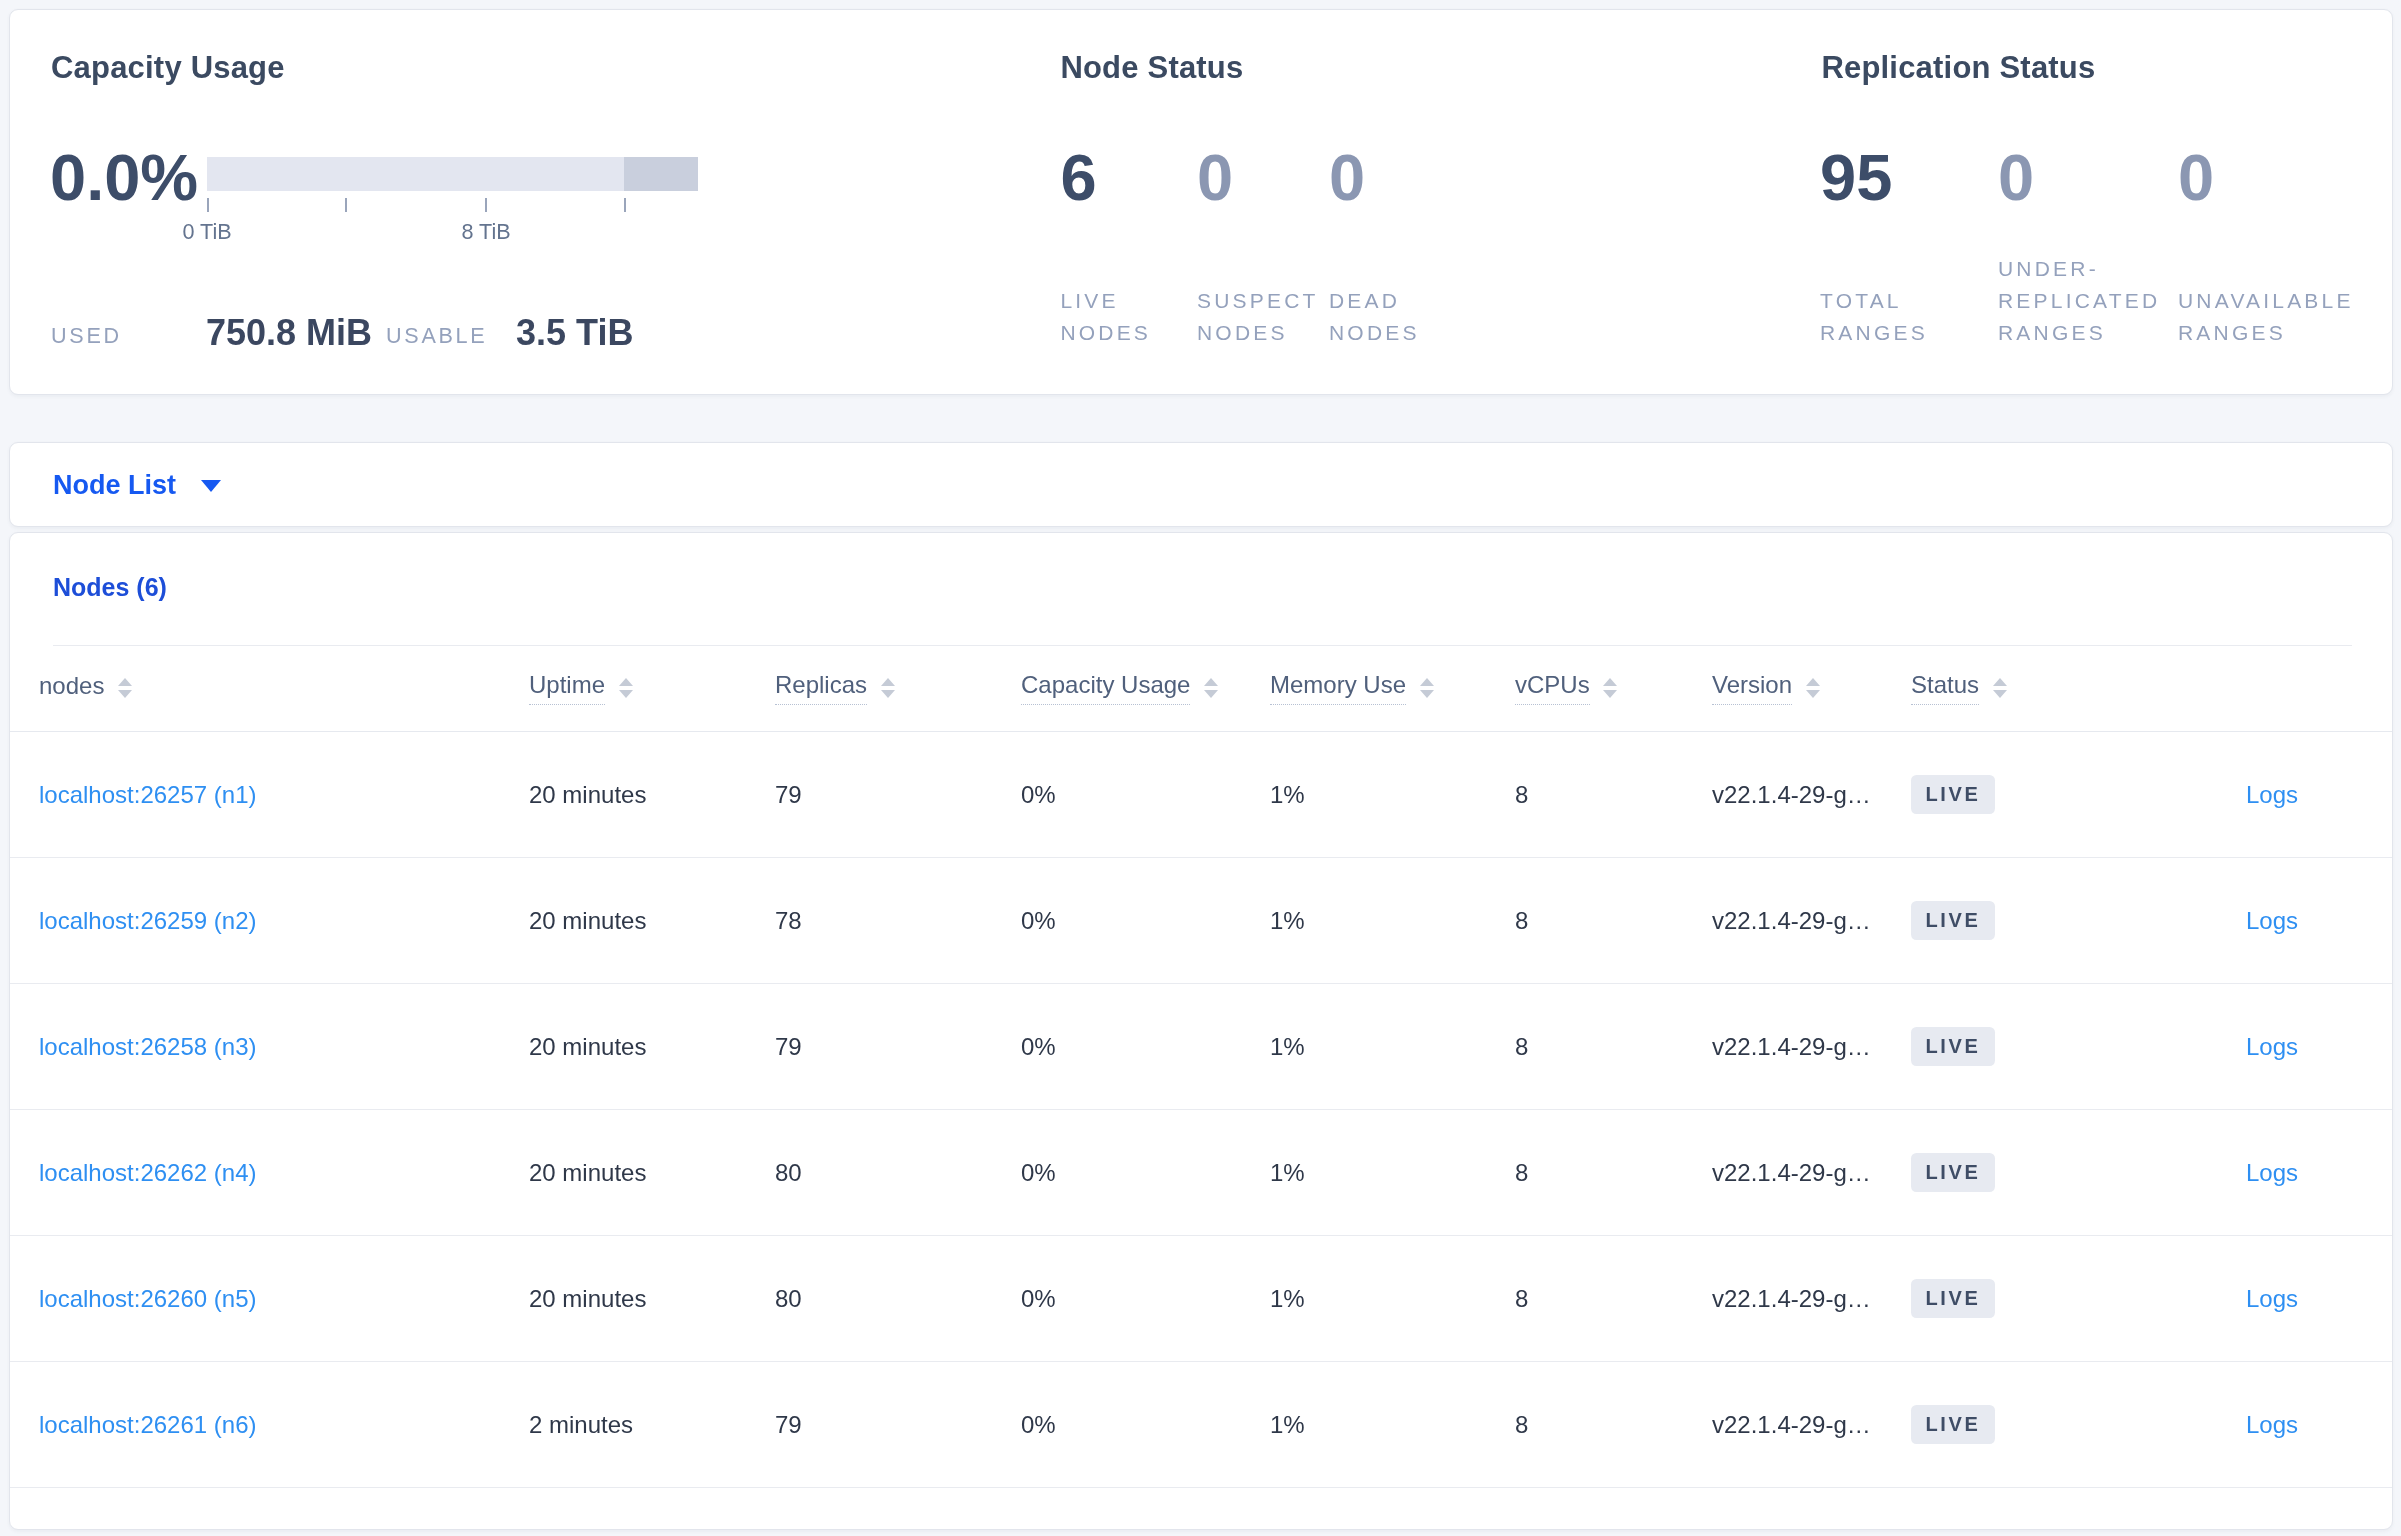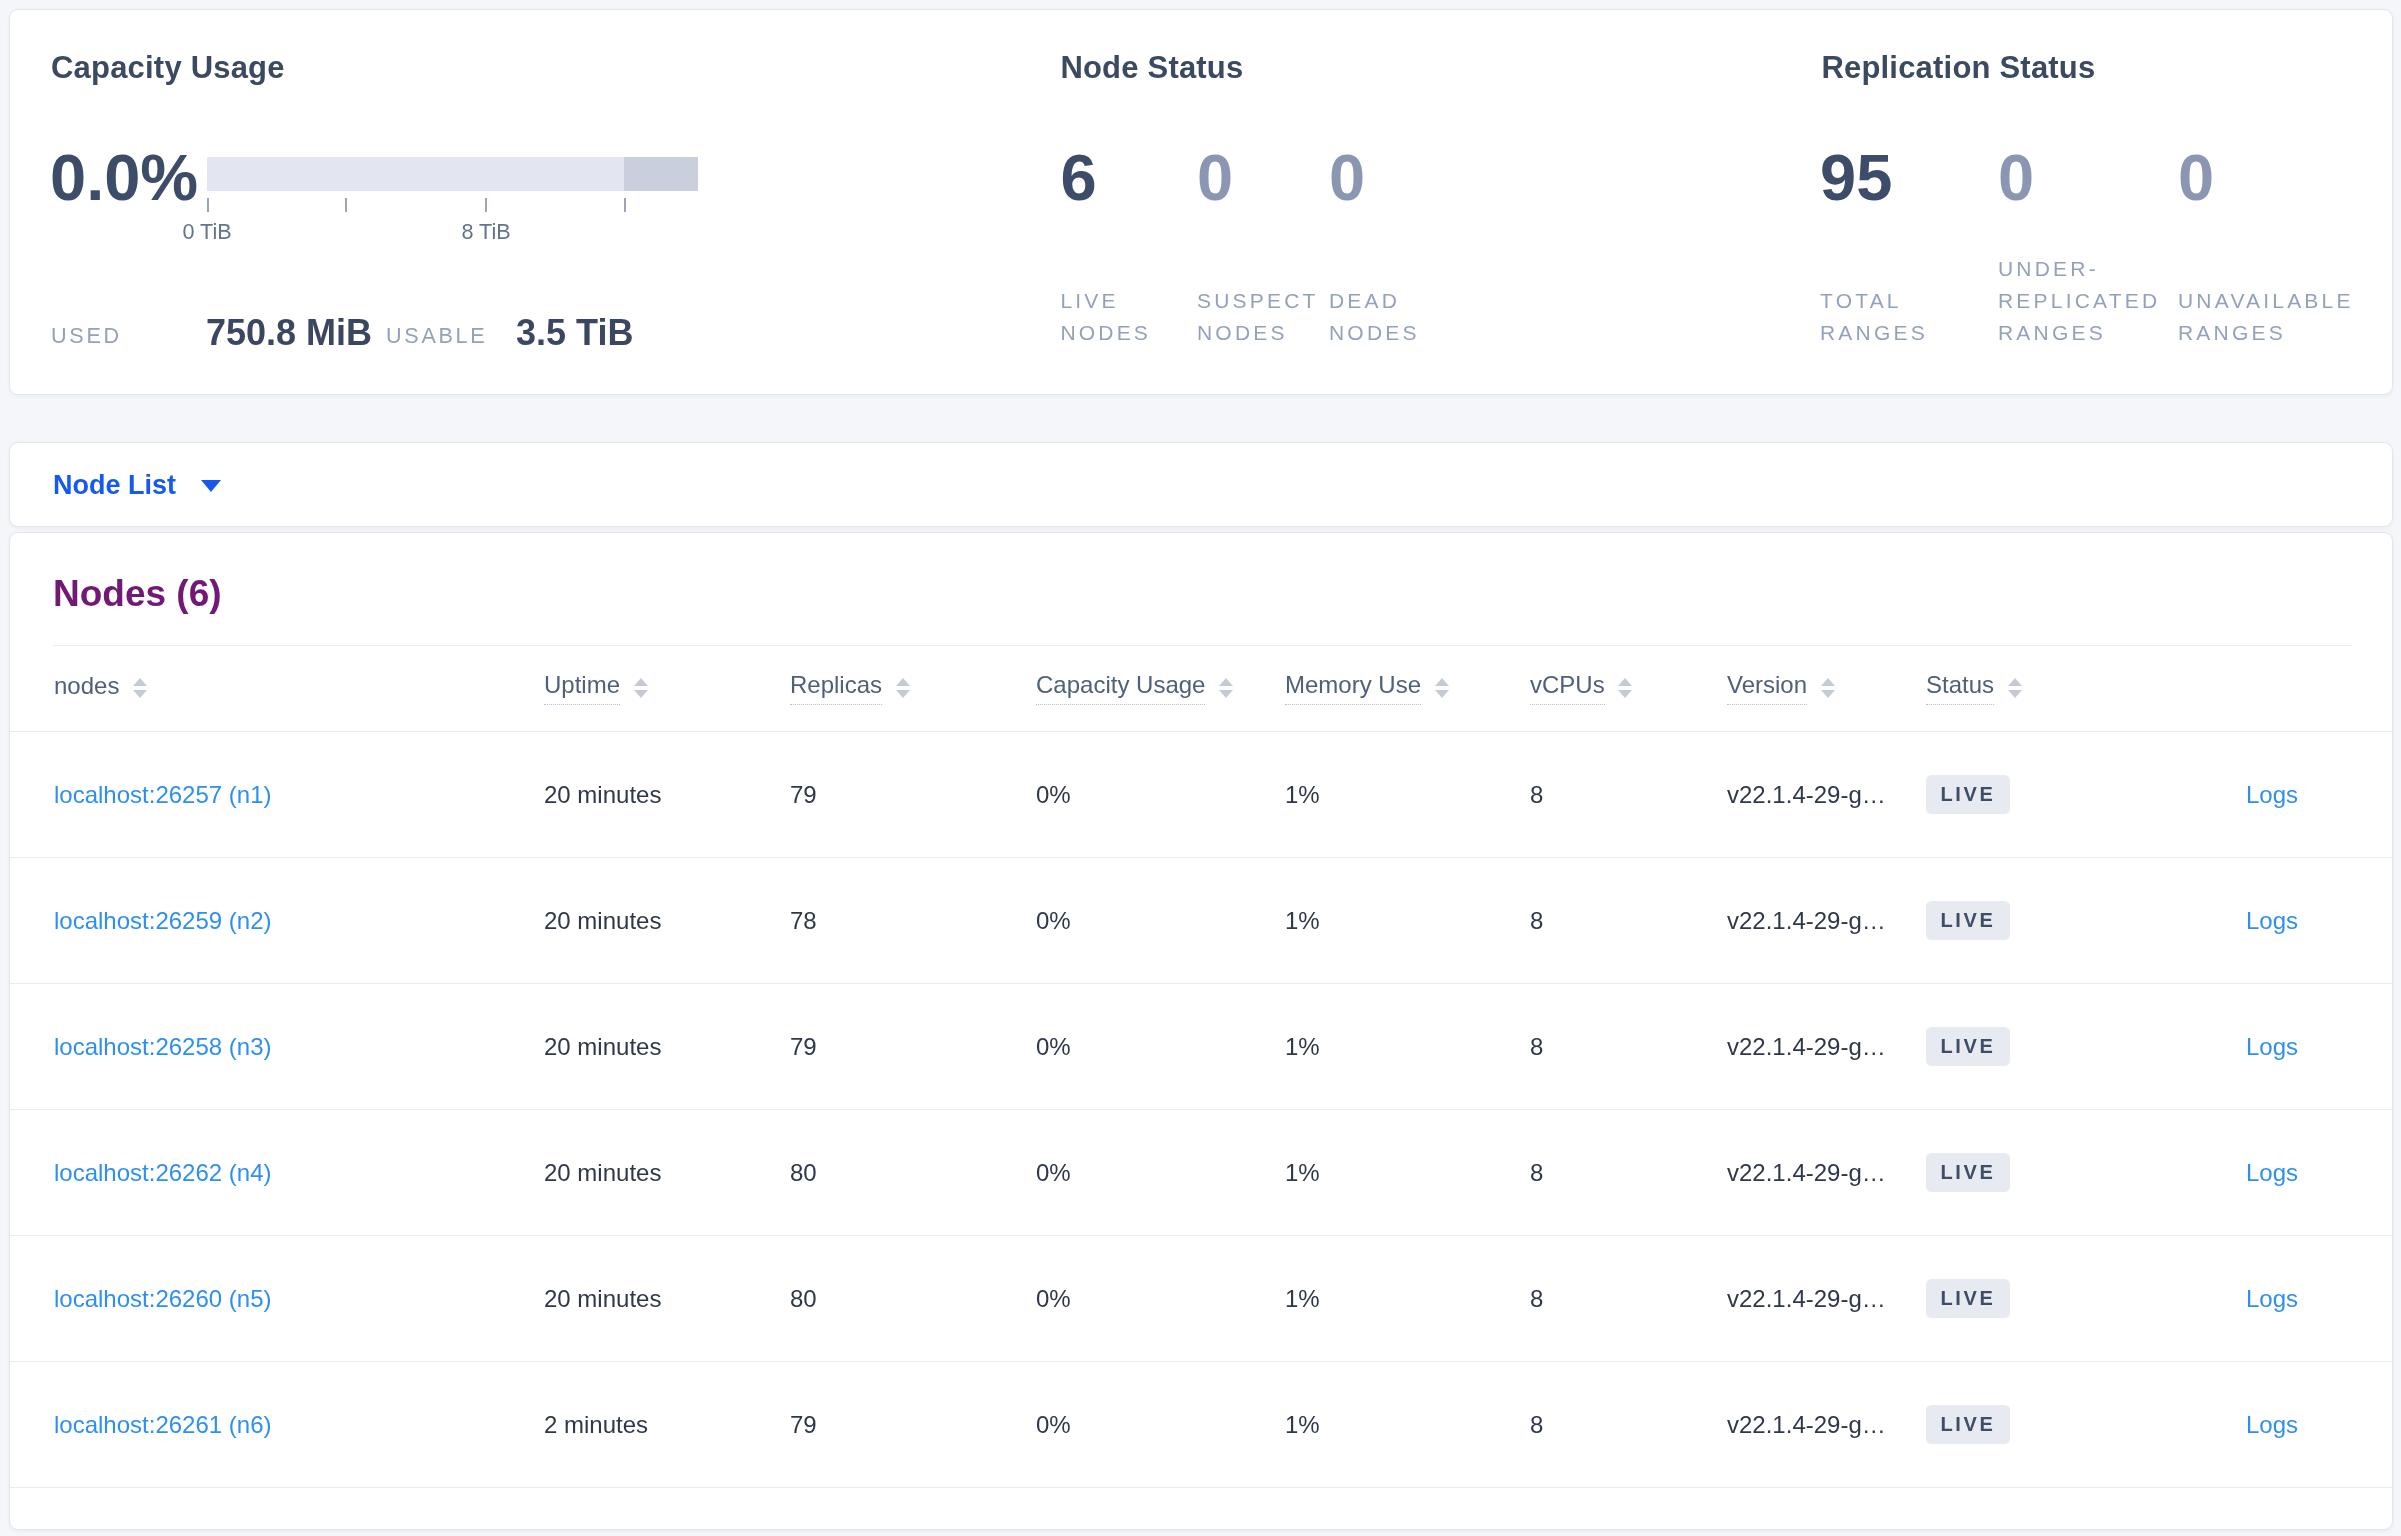--- a/index.html
+++ b/index.html
@@ -74,32 +74,32 @@
   .caret-down {
     width:0; height:0; margin-left:25px;
     border-left:10px solid transparent; border-right:10px solid transparent;
     border-top:12.6px solid #1659f1;
   }
 
   
   #nodes-panel { left:9px; top:532px; width:2384px; height:998px; }
   #nodes-title {
     position:absolute; left:43px; top:40px;
-    font-size:37px; font-weight:700; color:#701a75;
+    font-size:25px; font-weight:700; color:#1d4ed8;
   }
   #title-divider {
     position:absolute; left:43px; right:40px; top:112px;
     border-top:1.8px solid #e9ebf0;
   }
   #table { position:absolute; left:0; top:112px; right:0; }
   .trow {
     display:grid;
     grid-template-columns:490px 246px 246px 249px 245px 197px 199px 193px 1fr;
     align-items:center;
-    padding-left:44px; padding-right:94px;
+    padding-left:29px; padding-right:94px;
     border-bottom:1.8px solid #e9ebf0;
   }
   .trow.header { height:87px; border-bottom-color:#e6e9ef; }
   .trow.datarow { height:126px; }
   .hcell { display:flex; align-items:center; font-size:24px; color:#50607c; }
   .hlabel { border-bottom:1.8px dotted #b7c1d3; padding-bottom:4.5px; cursor:pointer; }
   .trow .hcell:first-child .hlabel { border-bottom:none; cursor:default; }
   .sort-icon {
     display:inline-flex; flex-direction:column; gap:4.5px; margin-left:13.5px; cursor:pointer;
   }

